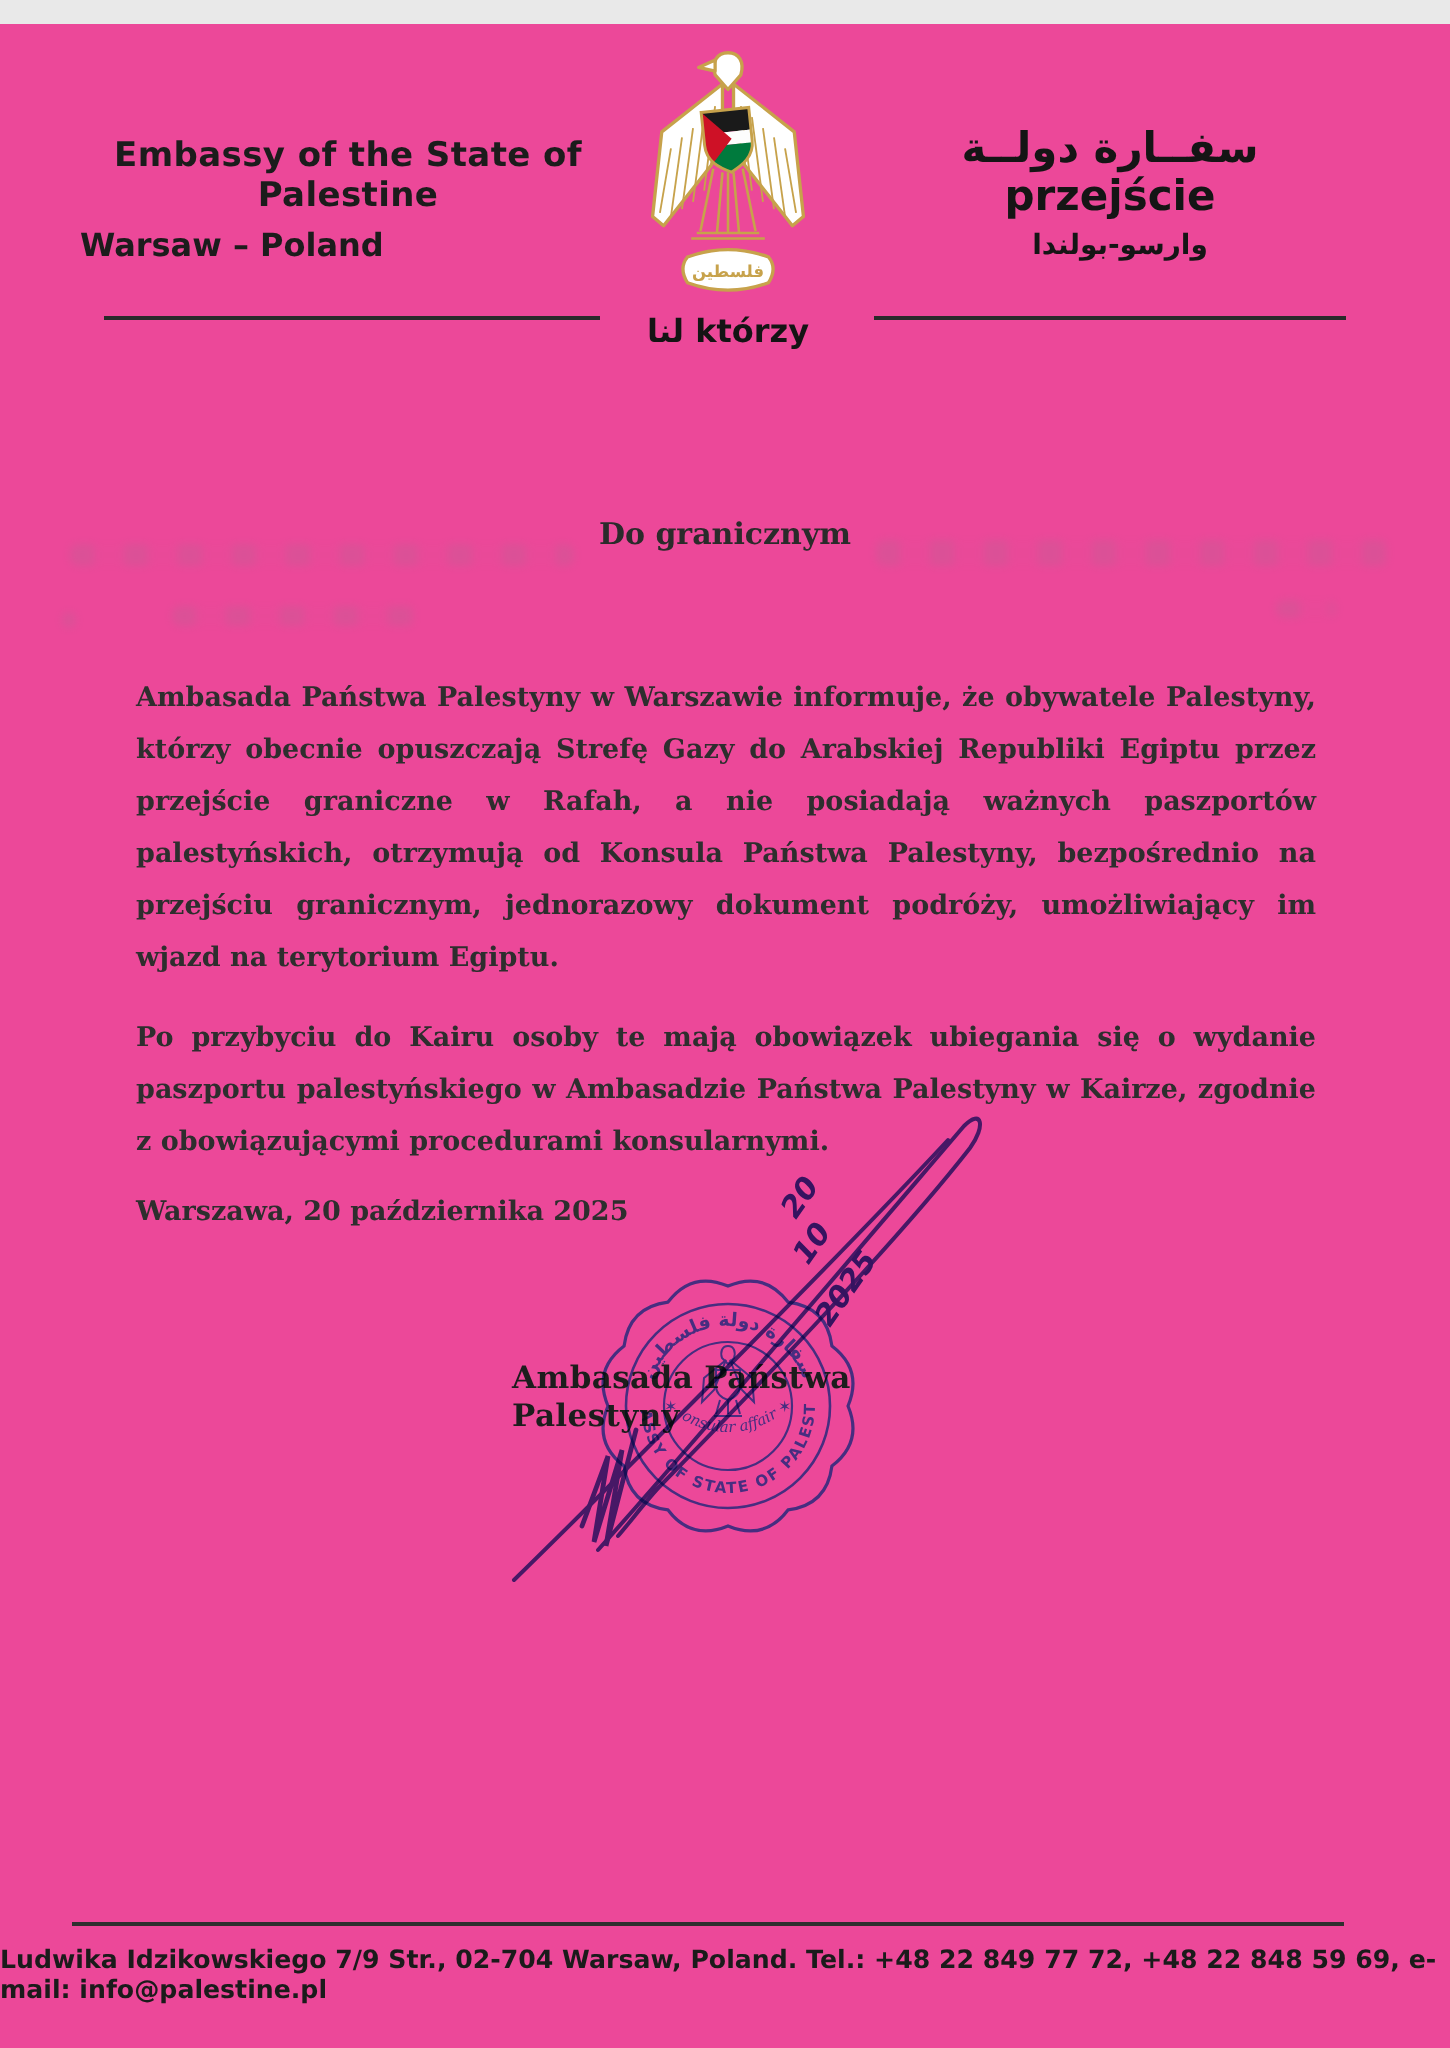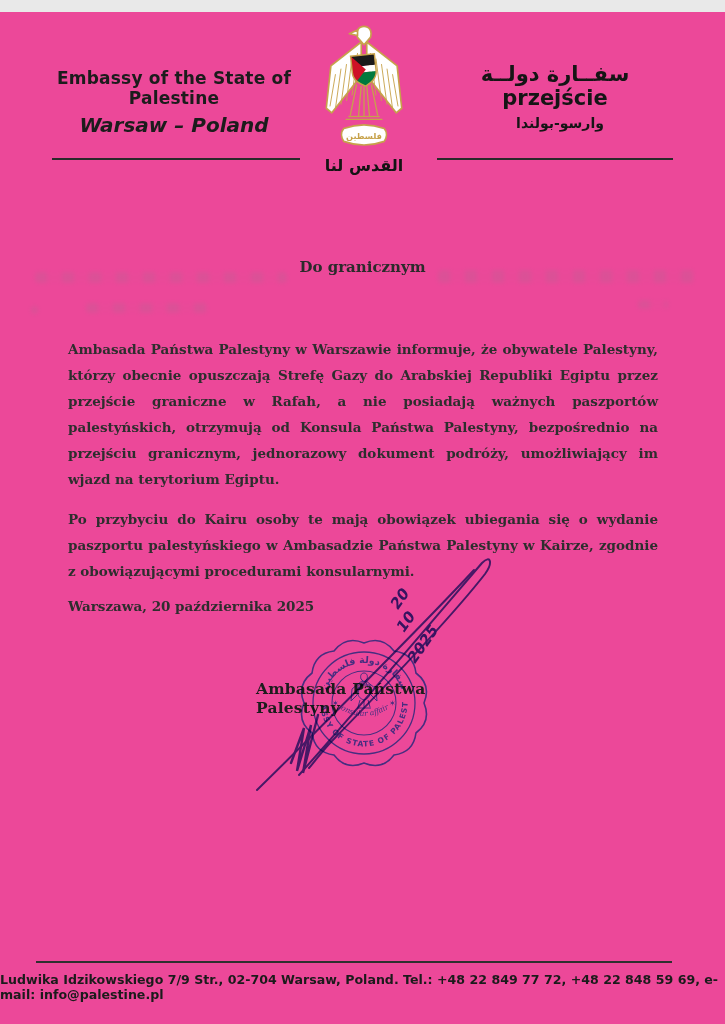--- a/index.html
+++ b/index.html
@@ -6,22 +6,22 @@
   .page{
     position:relative;width:725px;height:1024px;margin:12px auto;
     background:#ec4899;overflow:hidden;
     font-family:"DejaVu Serif", serif;color:#222;
   }
   .abs{position:absolute;}
 
   
   .hdr-left{left:40px;top:56px;width:268px;text-align:center;
     font-family:"DejaVu Sans", sans-serif;font-weight:bold;font-size:17px;color:#1c1c1c;letter-spacing:.2px;}
-  .hdr-left2{left:40px;top:101px;width:268px;text-align:center;
-    font-family:"DejaVu Sans", sans-serif;font-weight:bold;font-size:20px;color:#1c1c1c;font-style:italic;}
+  .hdr-left2{left:40px;top:101px;width:268px;
+    font-family:"DejaVu Sans", sans-serif;font-weight:bold;font-size:16px;color:#1c1c1c;}
   .hdr-right{left:433px;top:50px;width:244px;text-align:center;direction:rtl;
     font-family:"DejaVu Sans", sans-serif;font-weight:bold;font-size:21px;color:#151515;}
   .hdr-right2{left:438px;top:103px;width:244px;text-align:center;direction:rtl;
     font-family:"DejaVu Sans", sans-serif;font-weight:bold;font-size:14px;color:#151515;}
   .rule{height:2px;background:#2a2a2a;}
   .rule-left{left:52px;top:146px;width:248px;}
   .rule-right{left:437px;top:146px;width:236px;}
   .emblem{left:318px;top:10px;width:92px;height:132px;}
   .motto{left:308px;top:144px;width:112px;text-align:center;direction:rtl;
     font-family:"DejaVu Sans", sans-serif;font-weight:bold;font-size:16px;color:#141414;}
@@ -110,21 +110,21 @@
         <rect x="37" y="46" width="26" height="7" fill="#fdfdfd"></rect>
         <rect x="37" y="53" width="26" height="15" fill="var(--flag-green)"></rect>
         <path d="M37 34 L52 50 L37 66 Z" fill="var(--flag-red)"></path>
       </g>
       <path d="M37 34 L63 34 L63 52 C63 61 56 65 50 68 C44 65 37 61 37 52 Z" fill="none" stroke="var(--gold)" stroke-width="1.6"></path>
     </g>
 
     <path d="M28 114 Q50 106 72 114 Q77 120 72 128 Q50 136 28 128 Q23 120 28 114 Z" fill="#fff" stroke="var(--gold)" stroke-width="1.8"></path>
     <text x="50" y="125" text-anchor="middle" font-size="9" font-weight="bold" fill="var(--gold)" font-family="DejaVu Sans, sans-serif" direction="rtl">فلسطين</text>
   </svg>
-  <div class="abs motto">القدس لنا</div>
+  <div class="abs motto">którzy لنا</div>
 
   <div class="abs doc-title">Do granicznym</div>
   <div class="abs ghost g1"></div>
   <div class="abs ghost g2"></div>
   <div class="abs ghost g3"></div>
   <div class="abs ghost g4"></div>
   <div class="abs ghost g5"></div>
 
   <div class="abs body-text">
     <p>Ambasada Państwa Palestyny w Warszawie informuje, że obywatele Palestyny, którzy obecnie opuszczają Strefę Gazy do Arabskiej Republiki Egiptu przez przejście graniczne w Rafah, a nie posiadają ważnych paszportów palestyńskich, otrzymują od Konsula Państwa Palestyny, bezpośrednio na przejściu granicznym, jednorazowy dokument podróży, umożliwiający im wjazd na terytorium Egiptu.</p>

